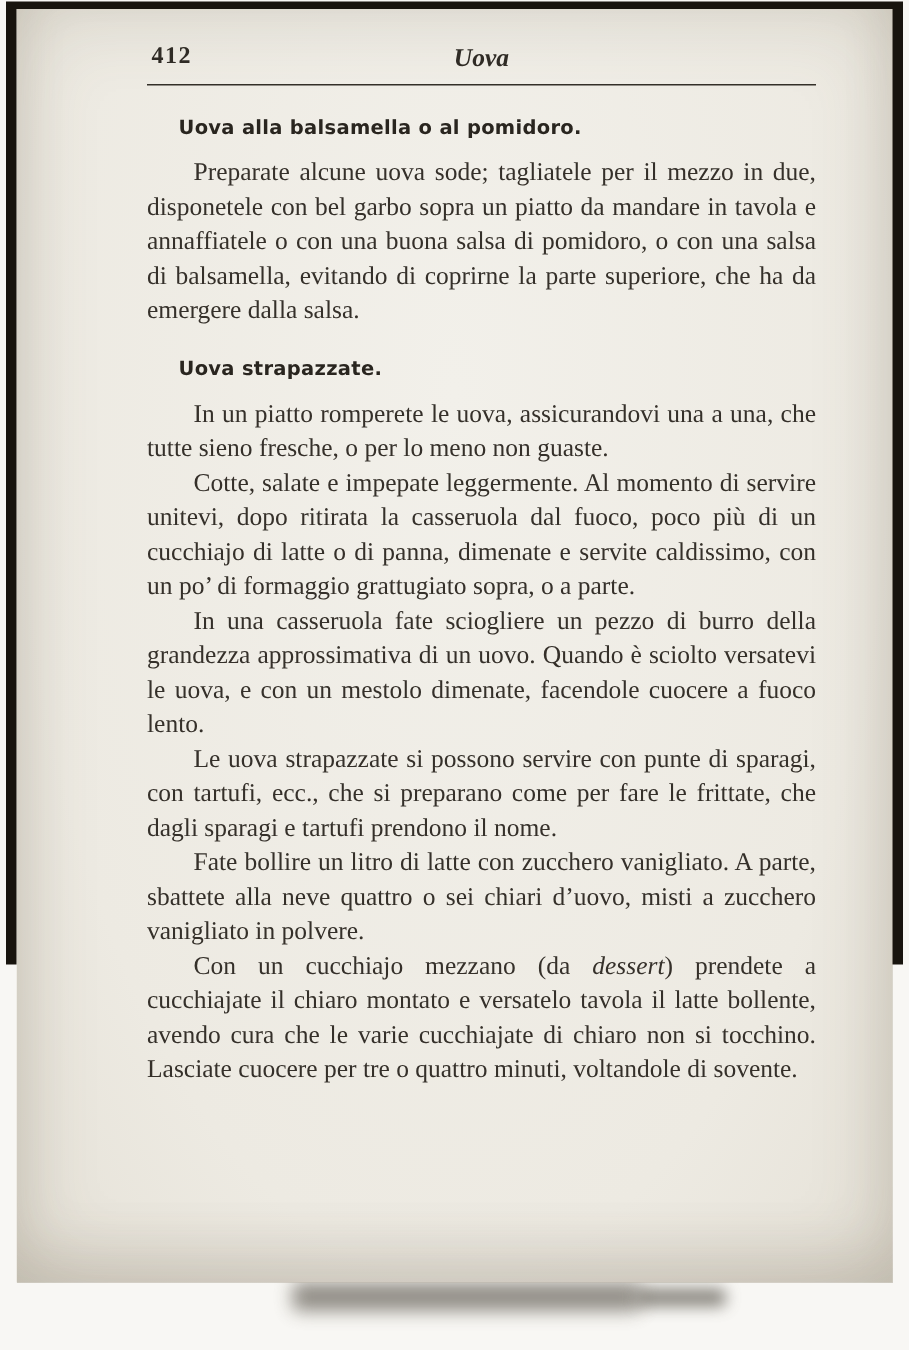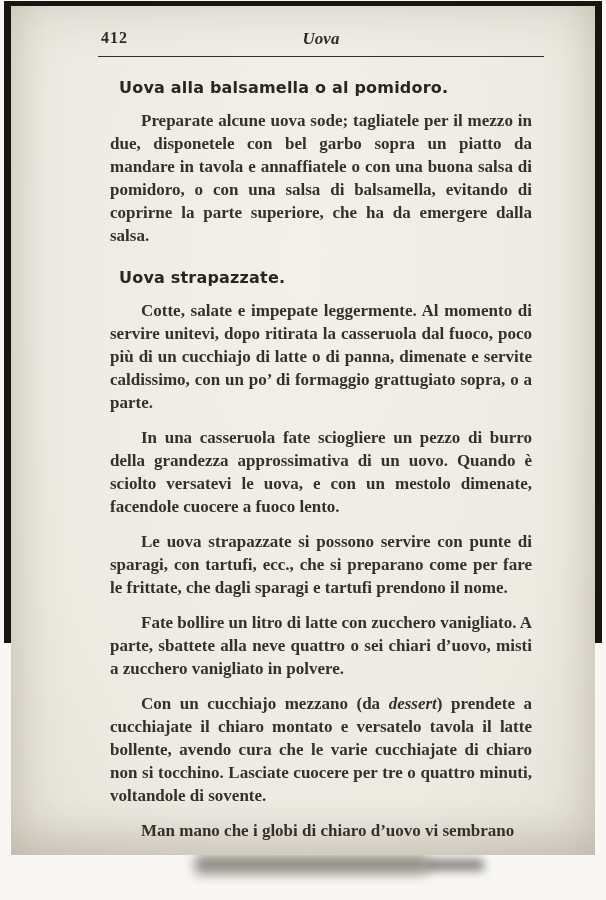--- a/index.html
+++ b/index.html
@@ -85,34 +85,33 @@
     color: #2f2b25;
     font-weight: bold;
   }
   .header-rule {
     border: none;
     border-top: 1.7px solid #332f28;
     margin: 0 0 2px 0;
   }
   .content h2 {
     font-family: "DejaVu Sans", "Liberation Sans", sans-serif;
-    font-size: 16px;
+    font-size: 13px;
     font-weight: 700;
     color: #29251f;
     margin: 21px 0 10px 21px;
     letter-spacing: 0.2px;
   }
   .content p {
-    margin: 12px;
+    margin: 0;
     text-indent: 31px;
     text-align: justify;
     font-size: 17px;
     line-height: 23px;
     color: #35302a;
-    font-weight: bold;
   }
   .content em {
     font-style: italic;
   }
 </style>
 </head>
 <body>
 
 <div class="scan-frame">
   <div class="bottom-smudge"></div>
@@ -126,24 +125,24 @@
         <span class="running-head">Uova</span>
       </div>
       <hr class="header-rule">
 
       <div class="content">
 
         <h2>Uova alla balsamella o al pomidoro.</h2>
         <p>Preparate alcune uova sode; tagliatele per il mezzo in due, disponetele con bel garbo sopra un piatto da mandare in tavola e annaffiatele o con una buona salsa di pomidoro, o con una salsa di balsamella, evitando di coprirne la parte superiore, che ha da emergere dalla salsa.</p>
 
         <h2>Uova strapazzate.</h2>
+        <p>In un piatto romperete le uova, assicurandovi una a una, che tutte sieno fresche, o per lo meno non guaste.</p>
         <p>Cotte, salate e impepate leggermente. Al momento di servire unitevi, dopo ritirata la casseruola dal fuoco, poco più di un cucchiajo di latte o di panna, dimenate e servite caldissimo, con un po’ di formaggio grattugiato sopra, o a parte.</p>
         <p>In una casseruola fate sciogliere un pezzo di burro della grandezza approssimativa di un uovo. Quando è sciolto versatevi le uova, e con un mestolo dimenate, facendole cuocere a fuoco lento.</p>
         <p>Le uova strapazzate si possono servire con punte di sparagi, con tartufi, ecc., che si preparano come per fare le frittate, che dagli sparagi e tartufi prendono il nome.</p>
 
         <p>Fate bollire un litro di latte con zucchero vanigliato. A parte, sbattete alla neve quattro o sei chiari d’uovo, misti a zucchero vanigliato in polvere.</p>
         <p><span>Con un cucchiajo mezzano (da </span><em>dessert</em><span>) prendete a cucchiajate il chiaro montato e versatelo tavola il latte bollente, avendo cura che le varie cucchiajate di chiaro non si tocchino. Lasciate cuocere per tre o quattro minuti, voltandole di sovente.</span></p>
-        <p>Man mano che i globi di chiaro d’uovo vi sembrano</p>
 
       </div>
     </div>
   </div>
 </div>
 
 </body></html>

